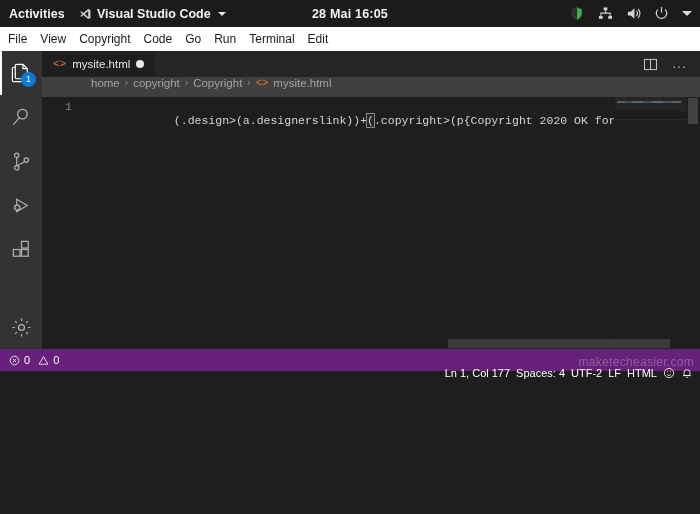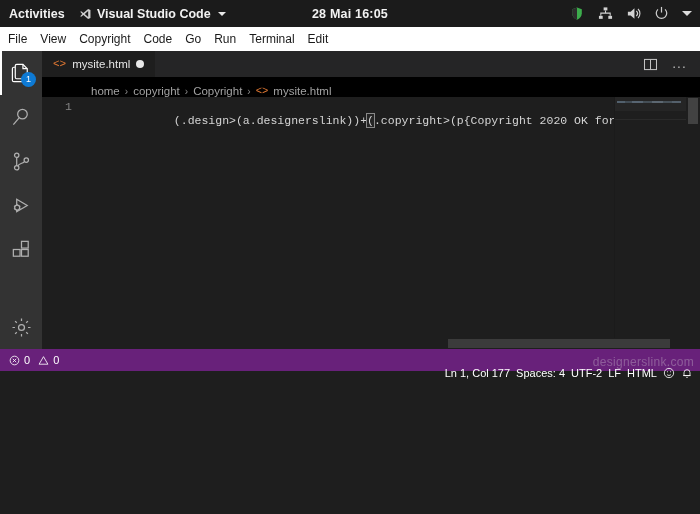--- a/index.html
+++ b/index.html
@@ -86,21 +86,21 @@
   }
   .tab-icon { color:#e37933; font-size:11px; font-family:"Liberation Mono", monospace; }
   .tab-dirty { width:8px; height:8px; border-radius:50%; background:#e8e8e8; }
   .tabs-fill { flex:1; background:#252526; }
   .tabs-actions { display:flex; align-items:center; gap:14px; padding:0 13px; background:#252526; }
   .ta-ico { color:#c3c3c3; display:flex; align-items:center; }
   .dots { letter-spacing:1.5px; font-size:12px; color:#c9c9c9; }
 
   
   .breadcrumbs {
-    height:20px; background:#000000; display:flex; align-items:flex-end;
+    height:20px; background:#404040; display:flex; align-items:flex-start;
     padding-left:49px; gap:5px; font-size:11.5px; color:#a2a2a2; flex:0 0 20px;
   }
   .bc-sep { color:#8a8a8a; font-size:10px; }
   .bc-code { color:#e37933; font-family:"Liberation Mono", monospace; font-size:10.5px; }
 
   
   .editor { flex:1; position:relative; display:flex; min-height:0; overflow:hidden; }
   .linenums {
     width:49px; flex:0 0 49px; background:#1e1e1e; text-align:right; padding-right:19px;
     font-family:"Liberation Mono", monospace; font-size:11.5px; color:#858585;
@@ -381,17 +381,17 @@
           </svg>
         </span>
         <span class="sb-ico">
           <svg width="12" height="12" viewBox="0 0 16 16" fill="none" stroke="#ffffff" stroke-width="1.1">
             <path d="M4 11.4 V7.6 a4 4 0 0 1 8 0 V11.4 H3.2 H12.8"></path>
             <path d="M6.7 13.2 a1.5 1.5 0 0 0 2.6 0"></path>
           </svg>
         </span>
       </div>
 
-      <div class="watermark">designerslink.com</div>
+      <div class="watermark">maketecheasier.com</div>
     </div>
 
   </div>
 </div>
 
 </body></html>

